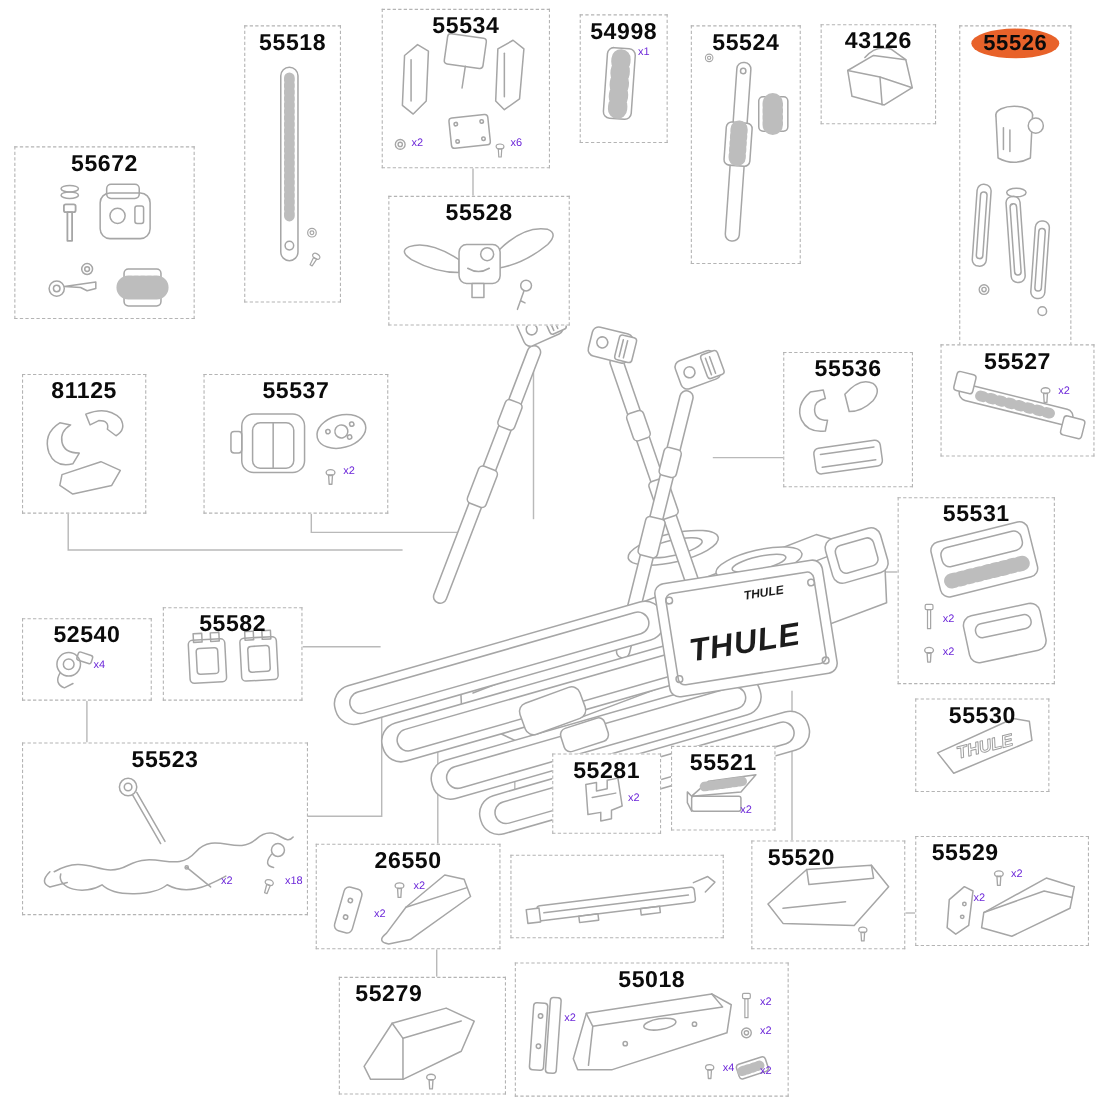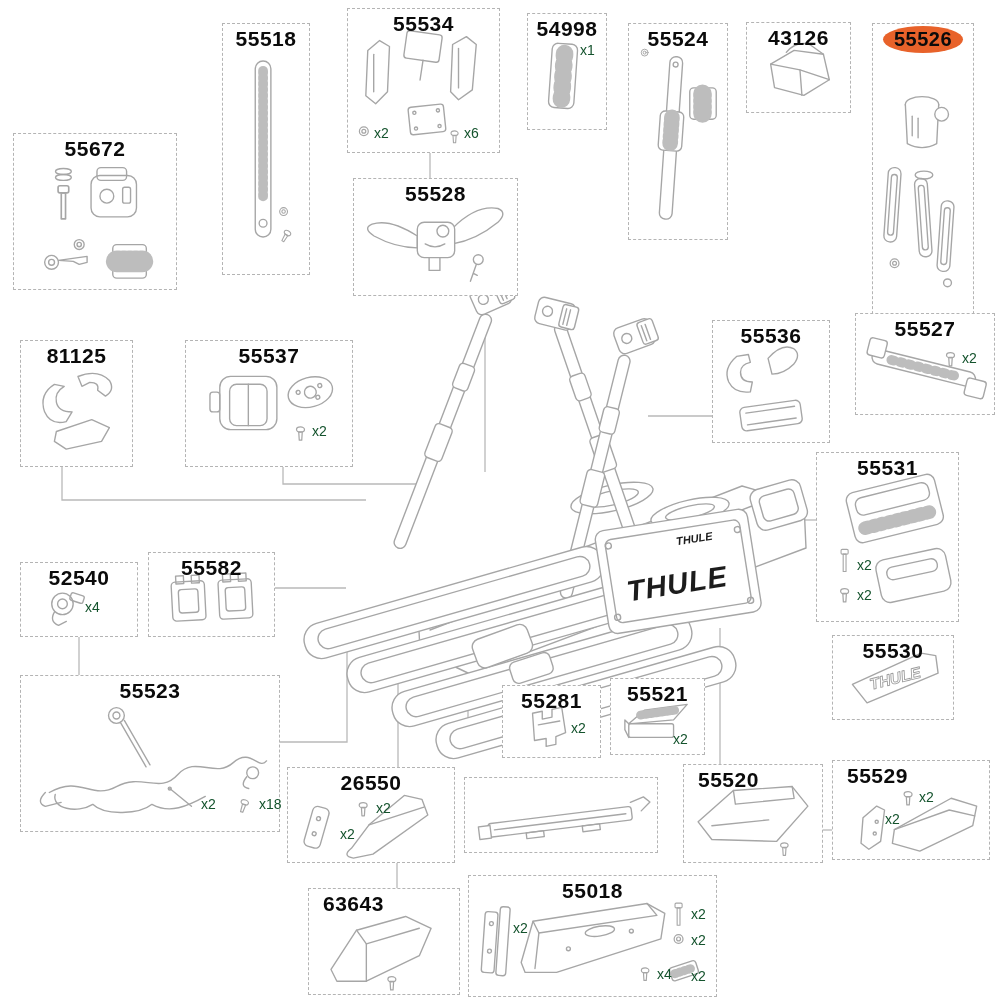--- a/index.html
+++ b/index.html
@@ -13,21 +13,21 @@
   .tbig{font:italic 700 29px "Liberation Sans",sans-serif;fill:#1c1c1c;stroke:none;letter-spacing:1px;}
   .tsmall{font:italic 700 11px "Liberation Sans",sans-serif;fill:#1c1c1c;stroke:none;}
   .toutline{font:italic 700 16px "Liberation Sans",sans-serif;fill:none;stroke:#9e9e9e;stroke-width:.9px;}
   .box{position:absolute;border:1px dashed #b4b4b4;background:#fff;box-sizing:border-box;}
   .sk{position:absolute;left:0;top:0;width:100%;height:100%;}
   .lbl{position:absolute;top:3px;left:0;right:0;text-align:center;
        font-weight:700;font-size:21px;letter-spacing:.5px;color:#0b0b0b;white-space:nowrap;}
   .lbl.lleft{left:14px;right:auto;text-align:left;}
   .lbl.hl{left:50%;right:auto;transform:translateX(-50%);width:80px;height:27px;line-height:27px;
           background:#e8622a;border-radius:50%;font-size:20px;top:2px;}
-  .qty{position:absolute;font-size:14px;color:#14532d;white-space:nowrap;}
+  .qty{position:absolute;font-size:10px;color:#6d28d9;white-space:nowrap;}
 </style>
 </head>
 <body>
 
 <div id="canvas">
 
   <svg id="scene" viewBox="0 0 1000 1000">
     <defs>
       <g id="gtray">
           <rect x="0" y="0" width="310" height="36" rx="17"></rect>
@@ -533,21 +533,21 @@
 
   <div class="box" style="left:308px;top:888px;width:152px;height:107px">
     <svg class="sk" viewBox="0 0 152 107">
         <g class="art">
       <path class="wf" d="M22,82 L48,42 L98,28 L124,40 L112,68 L58,94 L28,94 Z"></path>
       <path d="M48,42 L58,56 L112,40"></path>
           <path d="M58,56 L58,94"></path>
       <use href="#gscrew" transform="translate(84,92) scale(.9)"></use>
     </g>
       </svg>
-    <span class="lbl lleft">63643</span>
+    <span class="lbl lleft">55279</span>
   </div>
 
   <div class="box" style="left:468px;top:875px;width:249px;height:122px">
     <svg class="sk" viewBox="0 0 249 122">
         <g class="art">
       <g transform="translate(16,30) rotate(4)">
             <rect class="wf" x="0" y="6" width="13" height="62" rx="3"></rect>
             <rect class="wf" x="15" y="0" width="10" height="70" rx="3"></rect>
             <circle cx="7" cy="18" r="2"></circle>
             <circle cx="7" cy="46" r="2"></circle>

